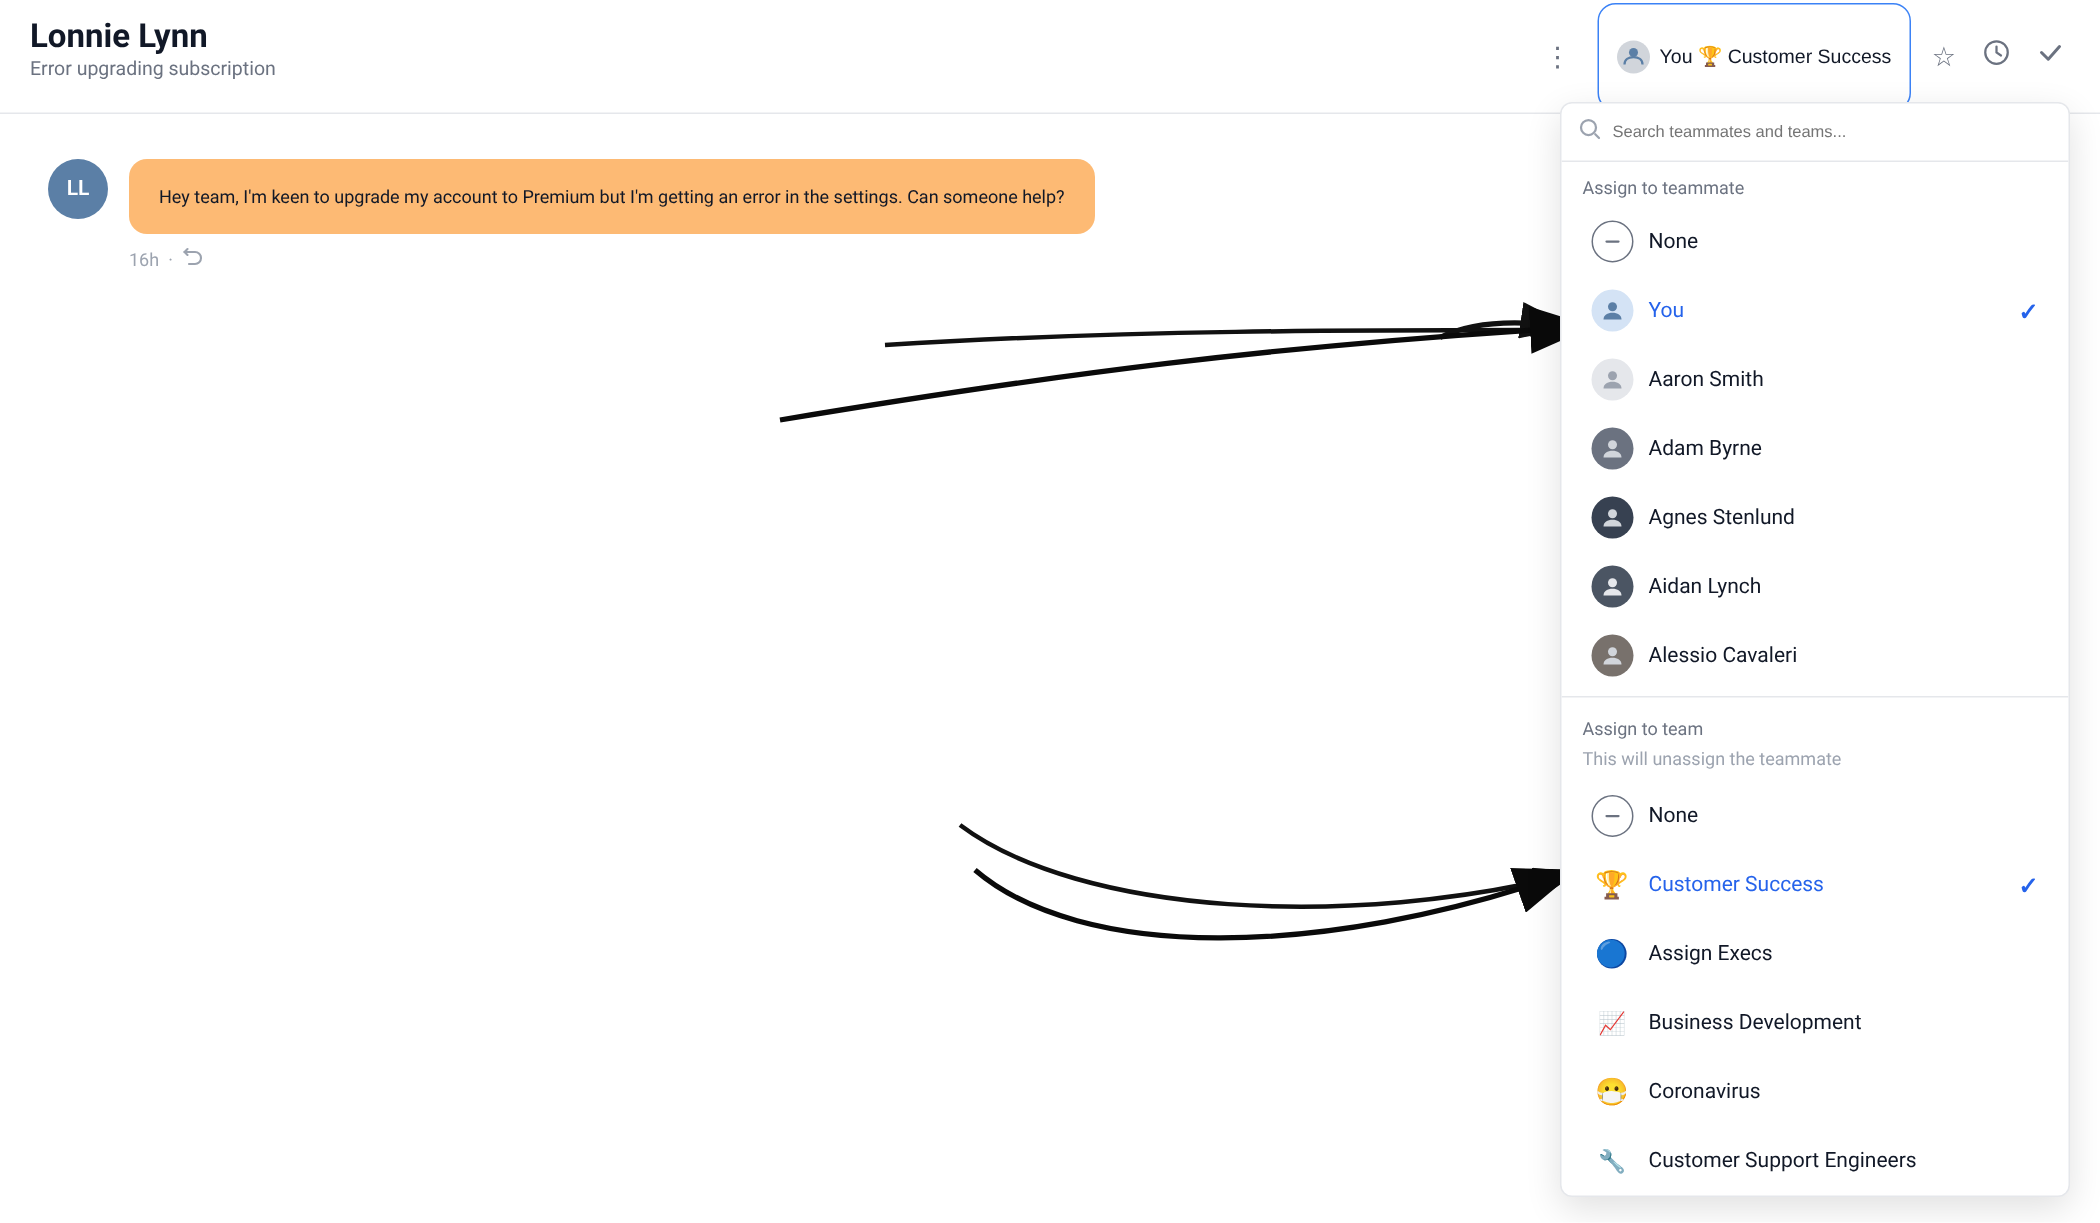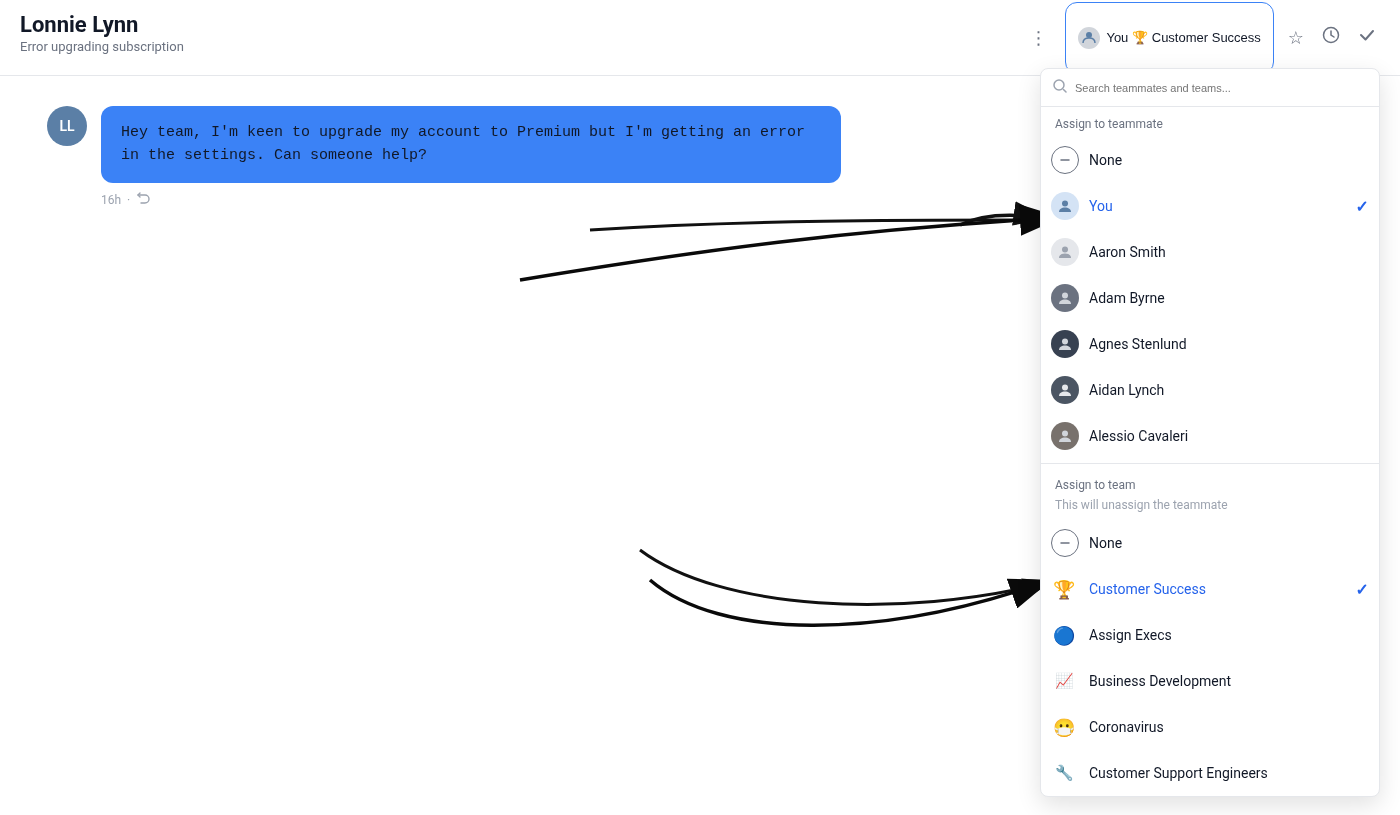--- a/index.html
+++ b/index.html
@@ -77,21 +77,21 @@
       background: none;
       border: none;
       cursor: pointer;
       font-size: 18px;
       color: #6b7280;
       padding: 4px;
     }
 
     
     .chat-area {
-      padding: 30px 47px;
+      padding: 30px 32px;
       background: #fff;
     }
     .message-wrapper {
       display: flex;
       align-items: flex-start;
       gap: 14px;
     }
     .avatar-ll {
       width: 40px;
       height: 40px;
@@ -99,28 +99,27 @@
       background: #5b7fa6;
       display: flex;
       align-items: center;
       justify-content: center;
       color: #fff;
       font-size: 14px;
       font-weight: 600;
       flex-shrink: 0;
     }
     .message-bubble {
-      background: #3b82f6;
+      background: #fdba74;
       border-radius: 12px;
       padding: 16px 20px;
       max-width: 740px;
-      font-size: 15px;
+      font-size: 12px;
       color: #111827;
       line-height: 1.5;
-      font-family: Liberation Mono, monospace;
     }
     .message-meta {
       margin-top: 8px;
       margin-left: 54px;
       font-size: 12px;
       color: #9ca3af;
       display: flex;
       align-items: center;
       gap: 6px;
     }
@@ -188,21 +187,21 @@
       padding: 0 14px 8px;
       font-size: 12px;
       color: #9ca3af;
     }
 
     
     .dropdown-item {
       display: flex;
       align-items: center;
       gap: 10px;
-      padding: 9px 10px;
+      padding: 9px 20px;
       cursor: pointer;
       font-size: 14px;
       color: #111827;
       position: relative;
     }
     .dropdown-item.selected {
       color: #2563eb;
     }
     .item-avatar {
       width: 28px;

